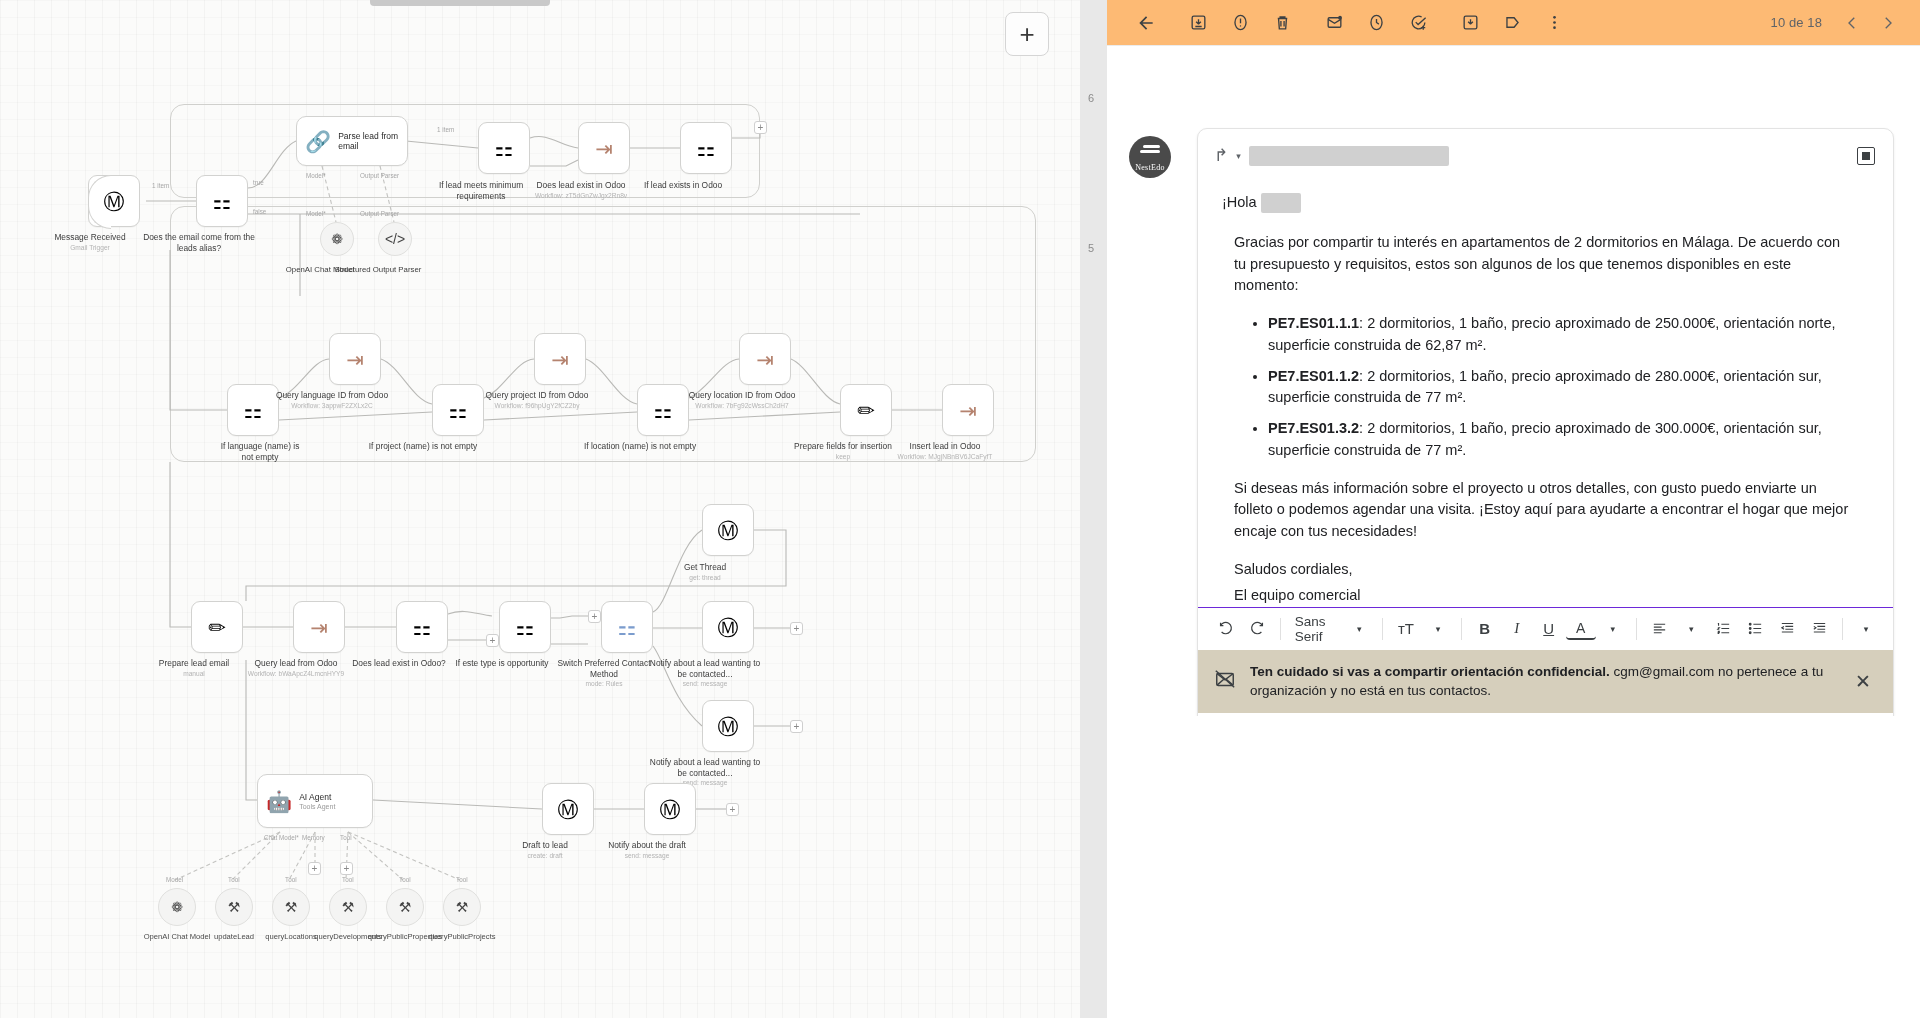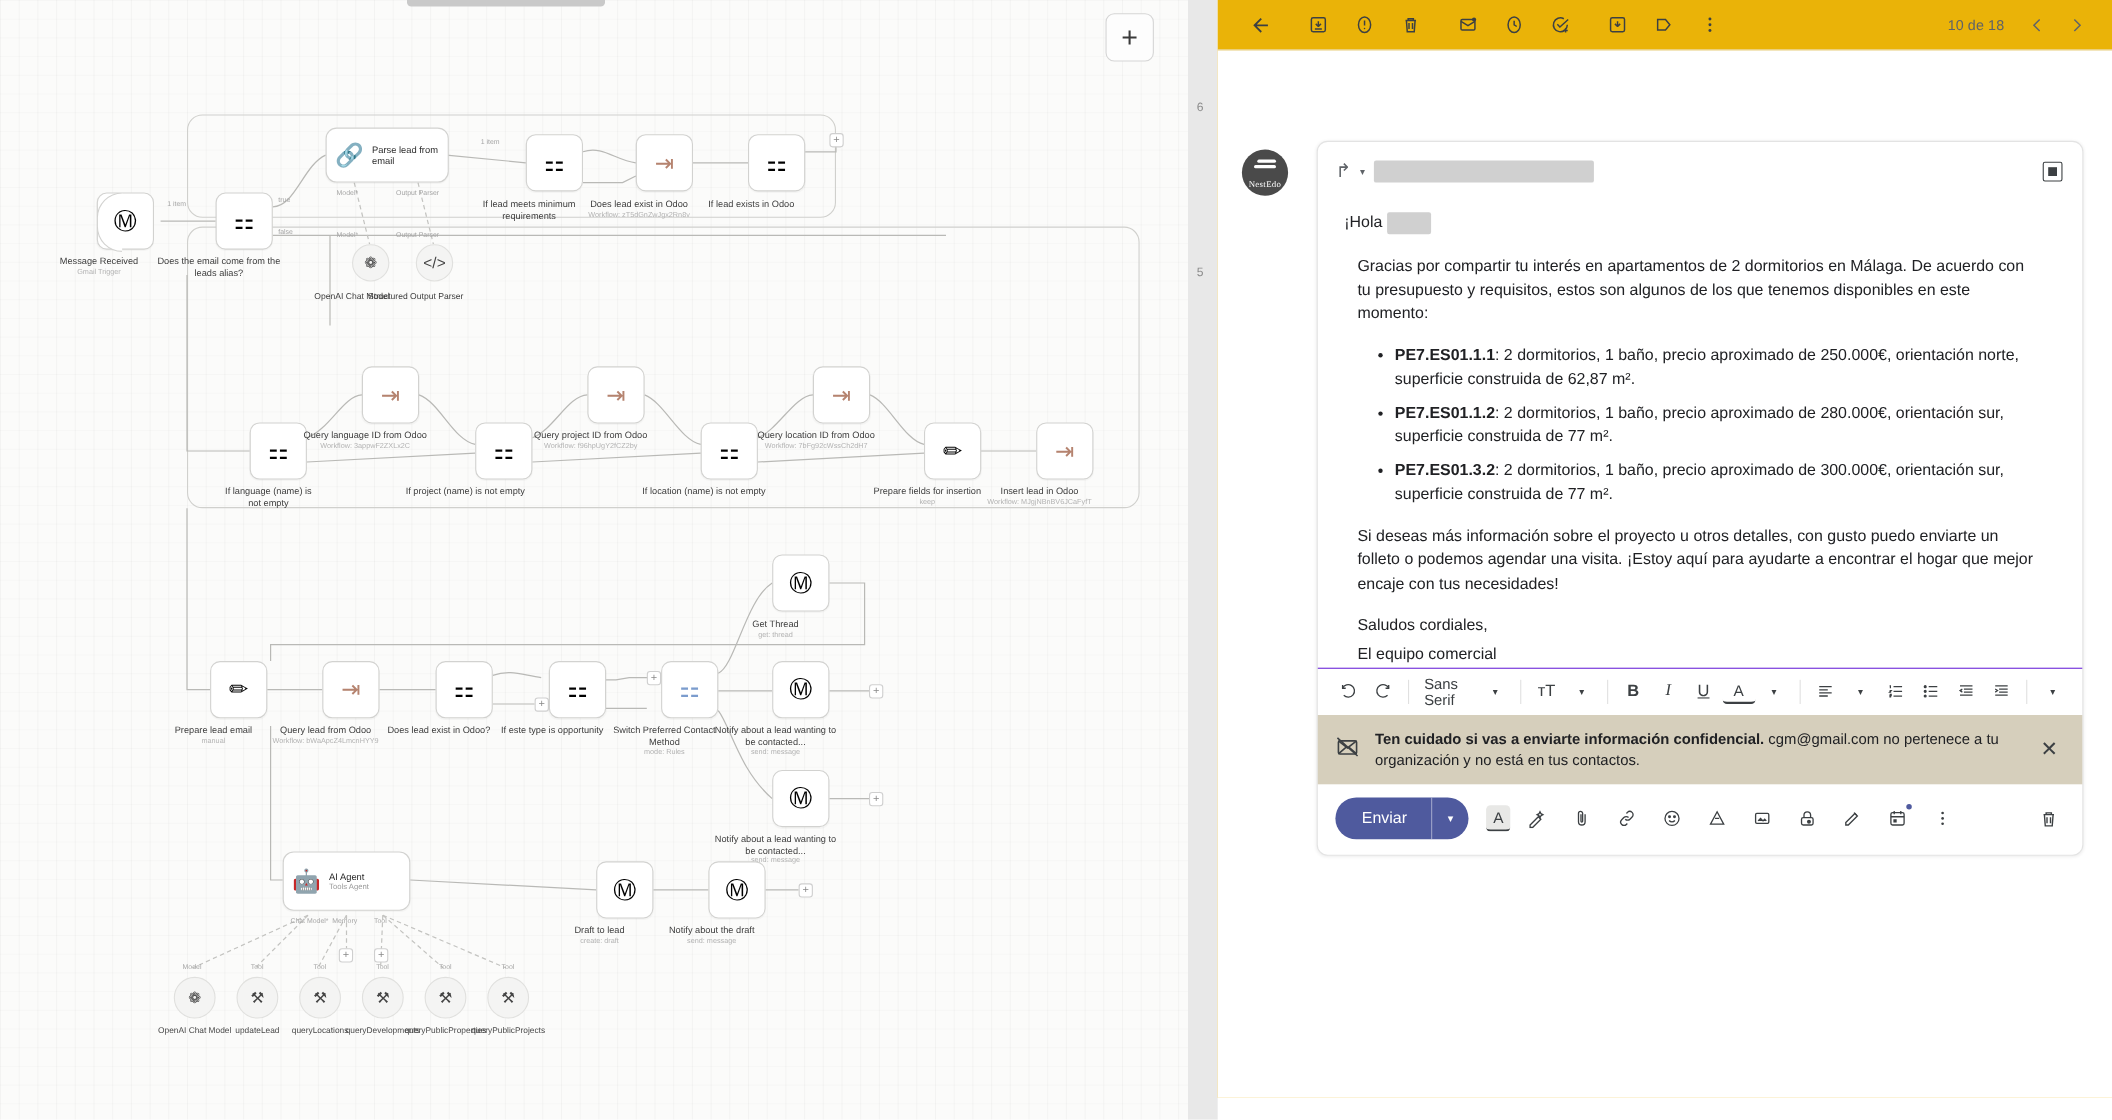--- a/index.html
+++ b/index.html
@@ -108,21 +108,21 @@
     background: #e8e8e8;
     display:flex; flex-direction:column; align-items:center;
     font-size: 11px; color:#8b8b8b;
   }
   .strip .n1 { position:absolute; top:92px; left:8px;}
   .strip .n2 { position:absolute; top:242px; left:8px;}
 
   
   .mail-pane {
     position: relative;
-    flex: 1 1 auto; height: 998px; background: #eab308;
+    flex: 1 1 auto; height: 716px; background: #fdba74;
     display:flex; flex-direction:column;
   }
   .mail-toolbar {
     height: 46px; display:flex; align-items:center; gap:0px;
     padding: 0 14px 0 18px; border-bottom: 1px solid #ececec; color:#3c4043;
   }
   .tb-btn {
     width: 42px; height: 40px; display:flex; align-items:center; justify-content:center;
     border-radius: 50%; cursor:pointer; color:#3c4043;
   }
@@ -335,21 +335,21 @@
       <span class="emo">⚏</span>
     </div>
     <div class="node-label" style="left:623px; top:180px;">
       <span>If lead exists in Odoo</span>
     </div>
     <div class="plus-stub" style="left:754px; top:121px;">+</div>
 
     <div class="node sq" style="left:227px; top:384px;">
       <span class="emo">⚏</span>
     </div>
-    <div class="node-label" style="left:170px; top:441px;padding-left:28px;">
+    <div class="node-label" style="left:186px; top:441px;padding-left:28px;">
       <span>If language (name) is not empty</span>
     </div>
 
     <div class="node sq" style="left:329px; top:333px;">
       <span class="emo" style="color:#b5836f;">⇥</span>
     </div>
     <div class="node-label" style="left:272px; top:390px;">
       <span>Query language ID from Odoo</span><span class="sub">Workflow: 3appwF2ZXLx2C</span>
     </div>
 
@@ -720,21 +720,21 @@
         </div>
 
         <div class="warn-bar">
           <span>
             <svg width="22" height="22" viewBox="0 0 24 24" fill="none" stroke="#3c4043" stroke-width="1.6">
                 <rect x="3" y="6" width="18" height="13" rx="1.5"></rect>
                 <path d="M3 19l8-7M13 12l8 7M3 6l9 7 9-7"></path>
                 <path d="M2 3l20 18"></path>
               </svg>
           </span>
-          <span class="wtext"><b>Ten cuidado si vas a enviarte información confidencial.</b><span> cgm@gmail.com no pertenece a tu organización y no está en tus contactos.</span></span>
+          <span class="wtext"><b>Ten cuidado si vas a compartir orientación confidencial.</b><span> cgm@gmail.com no pertenece a tu organización y no está en tus contactos.</span></span>
           <span class="warn-close">✕</span>
         </div>
 
         <div class="send-bar">
           <div class="send-btn">
             <span class="lbl">Enviar</span>
             <span class="div"></span>
             <span class="cr">▾</span>
           </div>
           <div class="sb-icon active" style="font-size:14px;border-bottom:2px solid #3c4043;height:24px;width:22px;margin-left:12px;">A</div>

